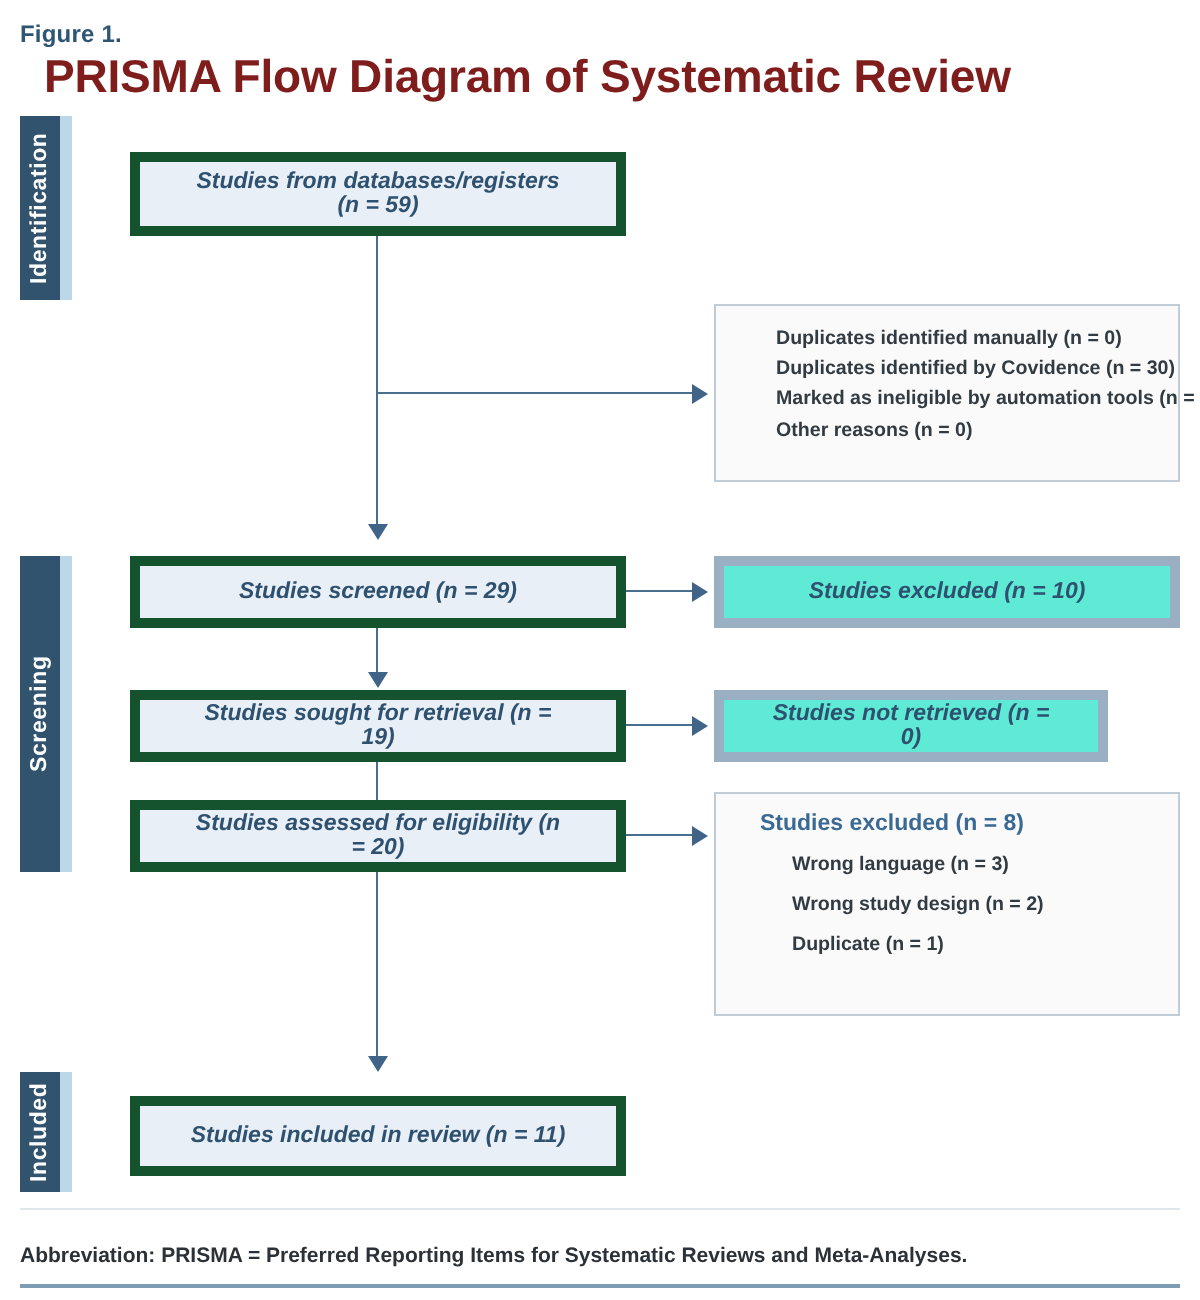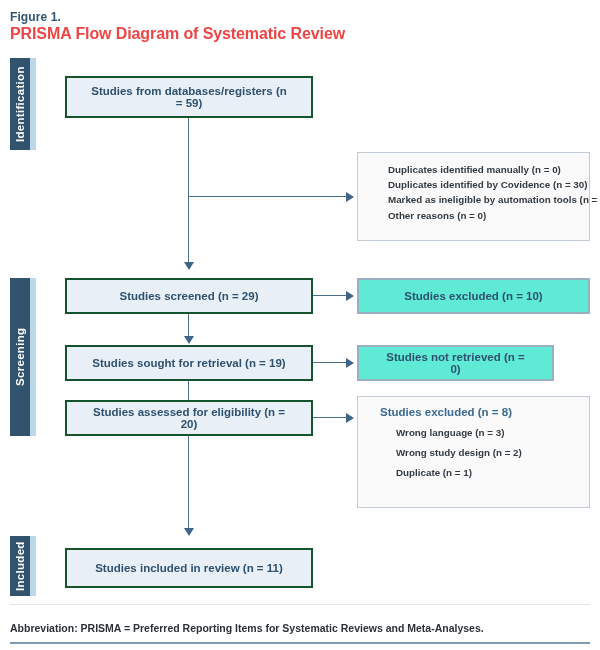--- a/index.html
+++ b/index.html
@@ -13,44 +13,45 @@
   }
   #root{position:relative;width:600px;height:650px;}
 
   
   .fig-num{
     position:absolute;left:10px;top:10px;
     font-size:12px;font-weight:bold;color:#2e5573;
     letter-spacing:0.1px;
   }
   .fig-title{
-    position:absolute;left:10px;top:25px;
-    font-size:16px;font-weight:bold;color:#ef4444;
+    position:absolute;left:22px;top:25px;
+    font-size:23px;font-weight:bold;color:#7f1d1d;
     letter-spacing:-0.1px;
   }
 
   
   .stage{position:absolute;left:10px;width:20px;background:#31536e;}
   .stage-strip{position:absolute;left:30px;width:6px;background:#bcd7e8;}
   .stage-label{
     position:absolute;left:0;top:0;width:100%;height:100%;
     display:flex;align-items:center;justify-content:center;
     color:#ffffff;font-size:11.5px;font-weight:bold;
     writing-mode:vertical-rl;transform:rotate(180deg);
     letter-spacing:0.3px;white-space:nowrap;
   }
 
   
   .box{
     position:absolute;box-sizing:border-box;
-    border:2px solid #14532d;
+    border:5px solid #14532d;
     display:flex;align-items:center;justify-content:center;
     text-align:center;
     font-size:11.5px;font-weight:bold;color:#2f5170;
     padding:4px 24px;
+    font-style:italic;
   }
   .box.blue{background:#e8eff7;}
   .box.white{background:#5eead4;border-color:#9aafc2;}
 
   .box-detail{
     position:absolute;box-sizing:border-box;
     background:#fafafa;border:1px solid #c2ccd6;
     padding:9px 10px 8px 14px;
   }
   .detail-head{

